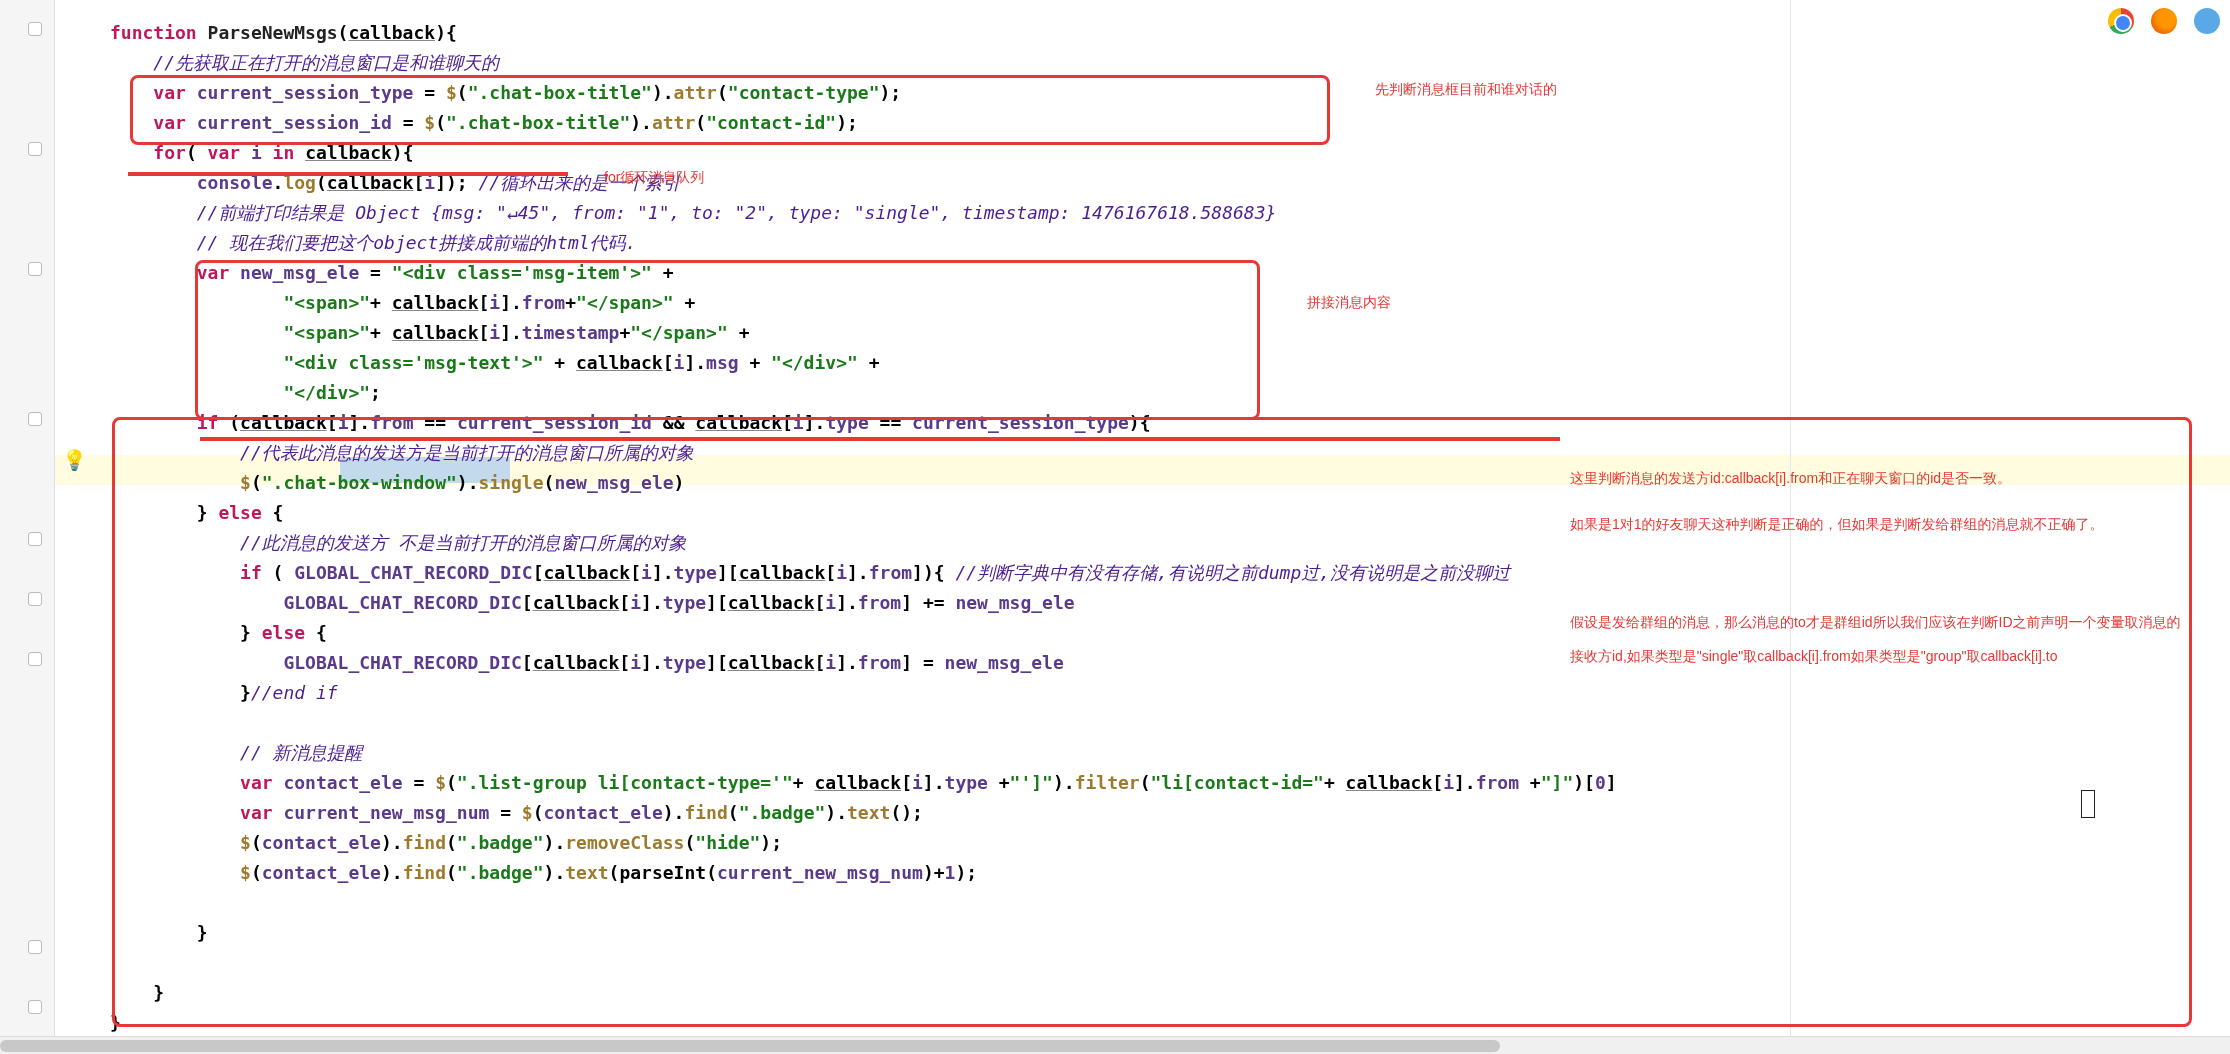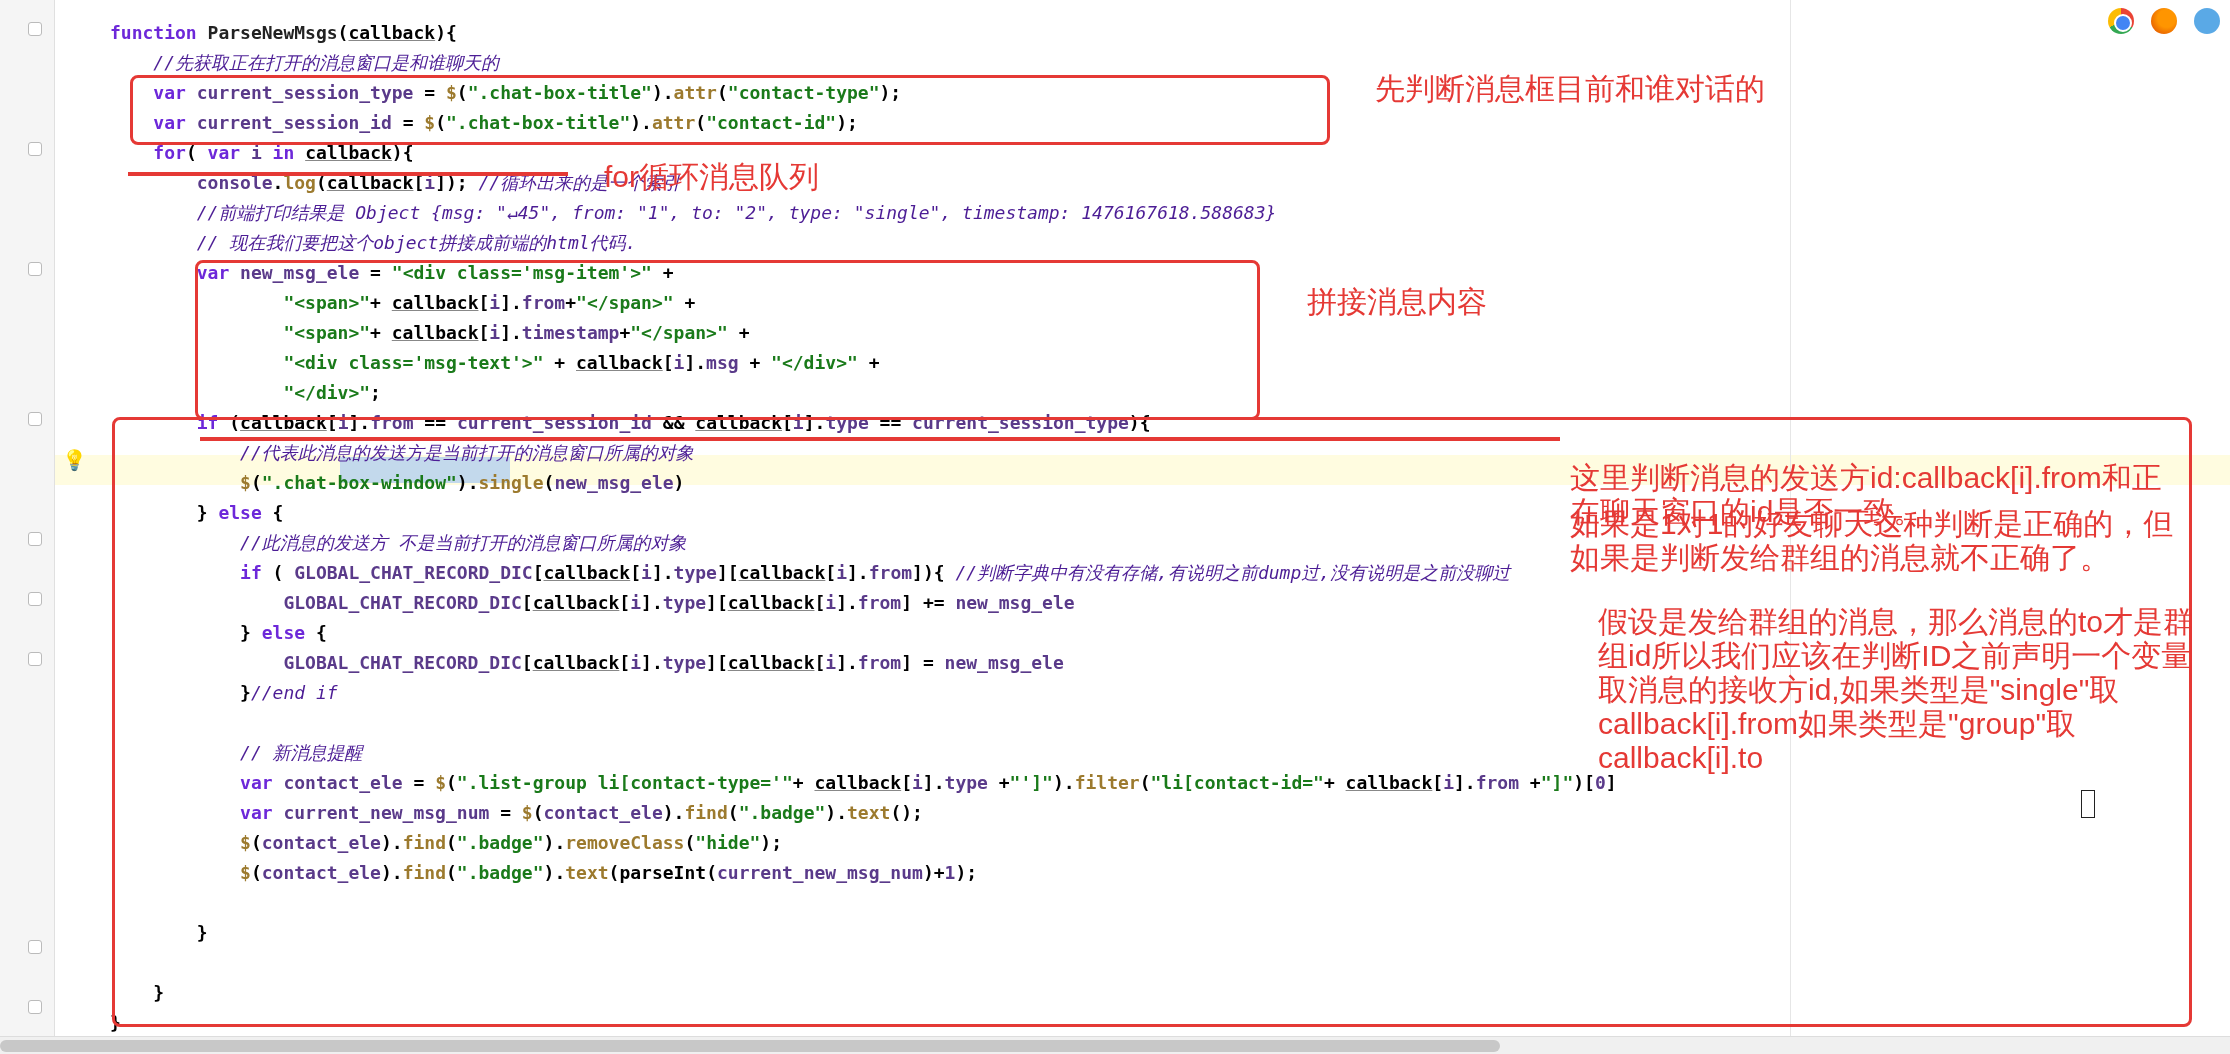--- a/index.html
+++ b/index.html
@@ -34,21 +34,21 @@
     color: #f0a500;
     font-size: 20px;
   }
   .editor {
     position: absolute;
     left: 110px; top: 18px;
     white-space: pre;
     line-height: 30px;
     font-weight: 600;
   }
-  .kw   { color: #6d28d9; font-weight: 700; }
+  .kw   { color: #be185d; font-weight: 700; }
   .fn   { color: #222; }
   .ident{ color: #5a3a8a; }
   .meth { color: #9c7a2e; }
   .str  { color: #1a7a1a; font-weight: 700; }
   .cmt  { color: #4c1d95; font-style: italic; font-weight: 500;}
   .ul   { text-decoration: underline; text-decoration-color: #888; margin-top: 16px;}
   .overlay {
     position: absolute;
     border: 3px solid #e53935;
     border-radius: 8px;
@@ -56,21 +56,21 @@
   }
   .underline-red {
     position: absolute;
     border-top: 4px solid #e53935;
     pointer-events: none;
   }
   .anno {
     position: absolute;
     color: #e53935;
     font-family: "PingFang SC","Hiragino Sans GB",sans-serif;
-    font-size: 30px;
+    font-size: 14px;
     font-weight: 500;
     line-height: 34px;
   }
   .hl-line {
     position: absolute;
     left: 55px; right: 0; height: 30px;
     background: #fffce0;
     z-index: -1;
   }
   .hl-sel {
@@ -175,17 +175,17 @@
 <div class="underline-red" style="left:128px; top:172px; width:440px;"></div>
 <div class="overlay" style="left:195px; top:260px; width:1065px; height:160px;"></div>
 <div class="underline-red" style="left:200px; top:437px; width:1360px;"></div>
 <div class="overlay" style="left:112px; top:417px; width:2080px; height:610px;"></div>
 
 <div class="anno" style="left:1375px; top:72px;">先判断消息框目前和谁对话的</div>
 <div class="anno" style="left:595px; top:160px;margin-left:9px;">for循环消息队列</div>
 <div class="anno" style="left:1295px; top:285px;margin-left:12px;">拼接消息内容</div>
 <div class="anno" style="left:1570px; top:461px; width:610px;">这里判断消息的发送方id:callback[i].from和正在聊天窗口的id是否一致。</div>
 <div class="anno" style="left:1570px; top:507px; width:610px;">如果是1对1的好友聊天这种判断是正确的，但如果是判断发给群组的消息就不正确了。</div>
-<div class="anno" style="left:1570px; top:605px; width:620px;margin-left:28px;">假设是发给群组的消息，那么消息的to才是群组id所以我们应该在判断ID之前声明一个变量取消息的接收方id,如果类型是"single"取callback[i].from如果类型是"group"取callback[i].to</div>
+<div class="anno" style="left:1570px; top:605px; width:620px;">假设是发给群组的消息，那么消息的to才是群组id所以我们应该在判断ID之前声明一个变量取消息的接收方id,如果类型是"single"取callback[i].from如果类型是"group"取callback[i].to</div>
 
 <div class="scrollbar-h">
   <div class="thumb"></div>
 </div>
 
 </body></html>

